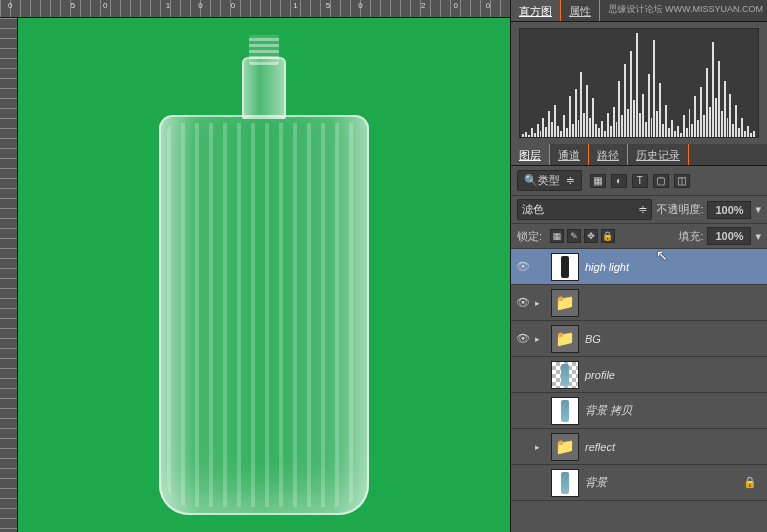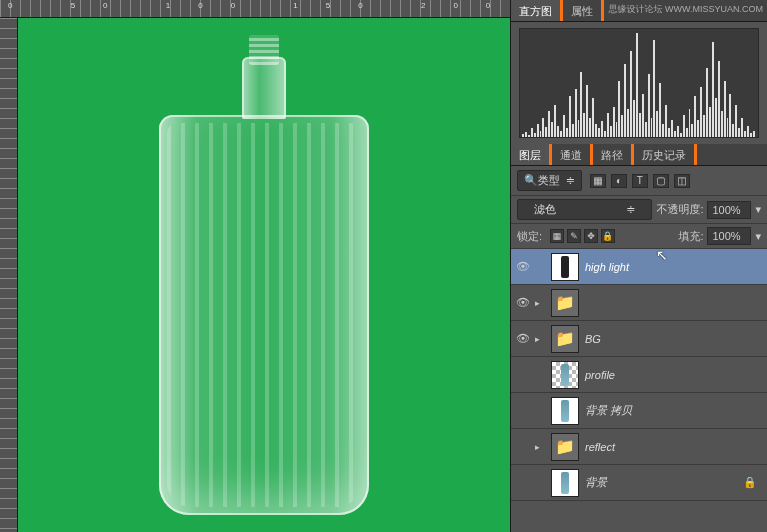--- a/index.html
+++ b/index.html
@@ -13,35 +13,35 @@
 .ruler-v::before { content: ""; position: absolute; inset: 0; background-image: repeating-linear-gradient(to bottom, #888 0 1px, transparent 1px 10px); }
 .canvas { position: absolute; left: 18px; top: 18px; right: 0; bottom: 0; background: #1ea84c; display: flex; align-items: center; justify-content: center; }
 .bottle { width: 210px; height: 480px; position: relative; }
 .bottle-body { position: absolute; bottom: 0; width: 210px; height: 400px; border-radius: 14px 14px 30px 30px; background: linear-gradient(90deg, rgba(255,255,255,.55), rgba(255,255,255,.18) 18%, rgba(255,255,255,.1) 50%, rgba(255,255,255,.2) 82%, rgba(255,255,255,.5)); box-shadow: inset 0 0 0 2px rgba(255,255,255,.6), inset 0 -20px 40px rgba(255,255,255,.35); }
 .bottle-body::after { content: ""; position: absolute; inset: 8px; background: repeating-linear-gradient(90deg, rgba(255,255,255,.22) 0 4px, transparent 4px 14px); border-radius: 10px 10px 24px 24px; }
 .bottle-neck { position: absolute; top: 22px; left: 50%; transform: translateX(-50%); width: 44px; height: 62px; background: linear-gradient(90deg, rgba(255,255,255,.6), rgba(255,255,255,.2) 40%, rgba(255,255,255,.6)); border-radius: 6px 6px 2px 2px; box-shadow: inset 0 0 0 2px rgba(255,255,255,.5); }
 .bottle-cap { position: absolute; top: 0; left: 50%; transform: translateX(-50%); width: 30px; height: 30px; background: repeating-linear-gradient(0deg, rgba(255,255,255,.5) 0 3px, rgba(255,255,255,.15) 3px 6px); border-radius: 3px; }
 
 .panels { width: 257px; height: 532px; background: #535353; border-left: 1px solid #1a1a1a; display: flex; flex-direction: column; }
 .panel-tabs { display: flex; height: 22px; background: #424242; font-size: 11px; color: #ccc; border-bottom: 1px solid #1a1a1a; }
-.panel-tabs .tab { padding: 4px 8px; border-right: 3px solid #f97316; }
+.panel-tabs .tab { padding: 4px 8px; border-right: 1px solid #f97316; text-decoration: underline; }
 .panel-tabs .tab.active { background: #535353; color: #fff; }
 .watermark { position: absolute; right: 4px; top: 3px; font-size: 9px; color: #aaa; }
 
 .histogram { height: 110px; background: #3a3a3a; margin: 6px 8px; border: 1px solid #2a2a2a; position: relative; display: flex; align-items: flex-end; padding: 0 2px; }
 .hist-bar { width: 2px; background: #e0e0e0; margin-right: 1px; }
 
 .layers-header .filter-row { display: flex; align-items: center; gap: 4px; padding: 4px 6px; border-bottom: 1px solid #3a3a3a; }
 .filter-btn { display: flex; align-items: center; background: #3a3a3a; border: 1px solid #2a2a2a; color: #ddd; font-size: 11px; padding: 2px 6px; border-radius: 2px; }
 .icon-row { display: flex; gap: 5px; margin-left: 4px; }
 .small-ico { width: 16px; height: 14px; background: #3a3a3a; border: 1px solid #2a2a2a; display: flex; align-items: center; justify-content: center; color: #ccc; font-size: 10px; }
 
 .prop-row { display: flex; align-items: center; padding: 3px 6px; font-size: 11px; color: #ccc; border-bottom: 1px solid #3a3a3a; gap: 4px; }
-.dropdown { background: #3a3a3a; border: 1px solid #2a2a2a; color: #ddd; padding: 2px 16px; flex: 1; display: flex; justify-content: space-between; align-items: center; border-radius: 2px; }
-.pct-box { background: #3a3a3a; border: 1px solid #2a2a2a; padding: 2px 4px; width: 44px; text-align: left; }
+.dropdown { background: #3a3a3a; border: 1px solid #2a2a2a; color: #ddd; padding: 2px 4px; flex: 1; display: flex; justify-content: space-between; align-items: center; border-radius: 2px; }
+.pct-box { background: #3a3a3a; border: 1px solid #2a2a2a; padding: 2px 4px; width: 44px; text-align: center; font-weight: bold; }
 .lock-icons { display: flex; gap: 3px; margin-left: 4px; }
 .lock-icons span { width: 14px; height: 14px; background: #3a3a3a; border: 1px solid #2a2a2a; display: flex; align-items: center; justify-content: center; font-size: 9px; }
 
 .layer-list { flex: 1; overflow: hidden; }
 .layer { display: flex; align-items: center; padding: 4px 6px; border-bottom: 1px solid #3a3a3a; font-size: 11px; color: #ddd; gap: 6px; height: 36px; }
 .layer.selected { background: #6b87b0; color: #fff; }
 .eye { width: 12px; height: 12px; display: flex; align-items: center; justify-content: center; color: #ccc; }
 .disclosure { width: 10px; color: #ccc; font-size: 9px; }
 .thumb { width: 28px; height: 28px; background: #999; border: 1px solid #222; display: flex; align-items: center; justify-content: center; font-size: 14px; }
 .thumb.folder { background: #6a6a6a; font-size: 16px; }

